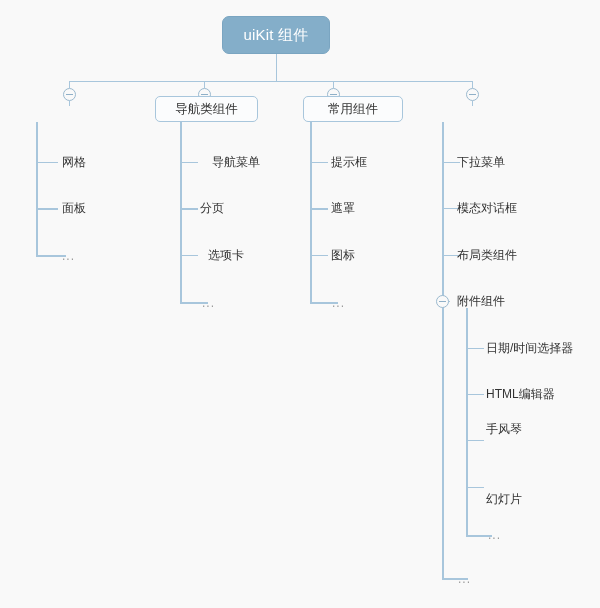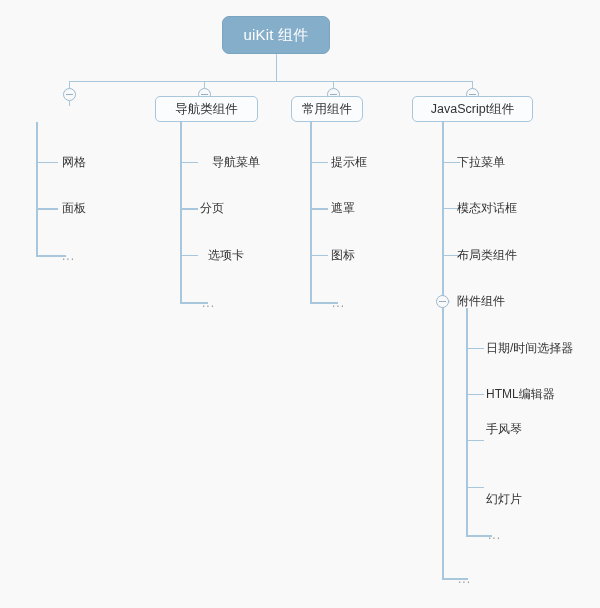--- a/index.html
+++ b/index.html
@@ -151,37 +151,36 @@
 
   <div class="conn-h thick" style="left:180px; top:208px; width:18px;"></div>
   <div class="leaf-label" style="left:200px; top:201px;">分页</div>
 
   <div class="conn-h" style="left:180px; top:255px; width:18px;"></div>
   <div class="leaf-label" style="left:200px; top:248px;margin-left:8px;">选项卡</div>
 
   <div class="conn-h thick" style="left:180px; top:302px; width:28px;"></div>
   <div class="leaf-label ellipsis" style="left:202px; top:296px;">...</div>
 
-  <div class="l2-node" style="left:291px; top:96px; width:72px;border-radius:6px;">常用组件</div>
+  <div class="l2-node" style="left:303px; top:96px; width:100px;">常用组件</div>
 
   <div class="conn-v thick" style="left:310px; top:122px; height:181px;"></div>
 
   <div class="conn-h" style="left:310px; top:162px; width:18px;"></div>
   <div class="leaf-label" style="left:331px; top:155px;">提示框</div>
 
   <div class="conn-h thick" style="left:310px; top:208px; width:18px;"></div>
   <div class="leaf-label" style="left:331px; top:201px;">遮罩</div>
 
   <div class="conn-h" style="left:310px; top:255px; width:18px;"></div>
   <div class="leaf-label" style="left:331px; top:248px;">图标</div>
 
   <div class="conn-h thick" style="left:310px; top:302px; width:28px;"></div>
   <div class="leaf-label ellipsis" style="left:332px; top:296px;">...</div>
 
-  <div class="l2-node" style="left:412px; top:96px; width:121px;">JavaScript组件</div>
 
   <div class="conn-v thick" style="left:442px; top:122px; height:457px;"></div>
 
   <div class="conn-h" style="left:442px; top:162px; width:18px;"></div>
   <div class="leaf-label" style="left:457px; top:155px;">下拉菜单</div>
 
   <div class="conn-h" style="left:442px; top:208px; width:18px;"></div>
   <div class="leaf-label" style="left:457px; top:201px;">模态对话框</div>
 
   <div class="conn-h" style="left:442px; top:255px; width:18px;"></div>

